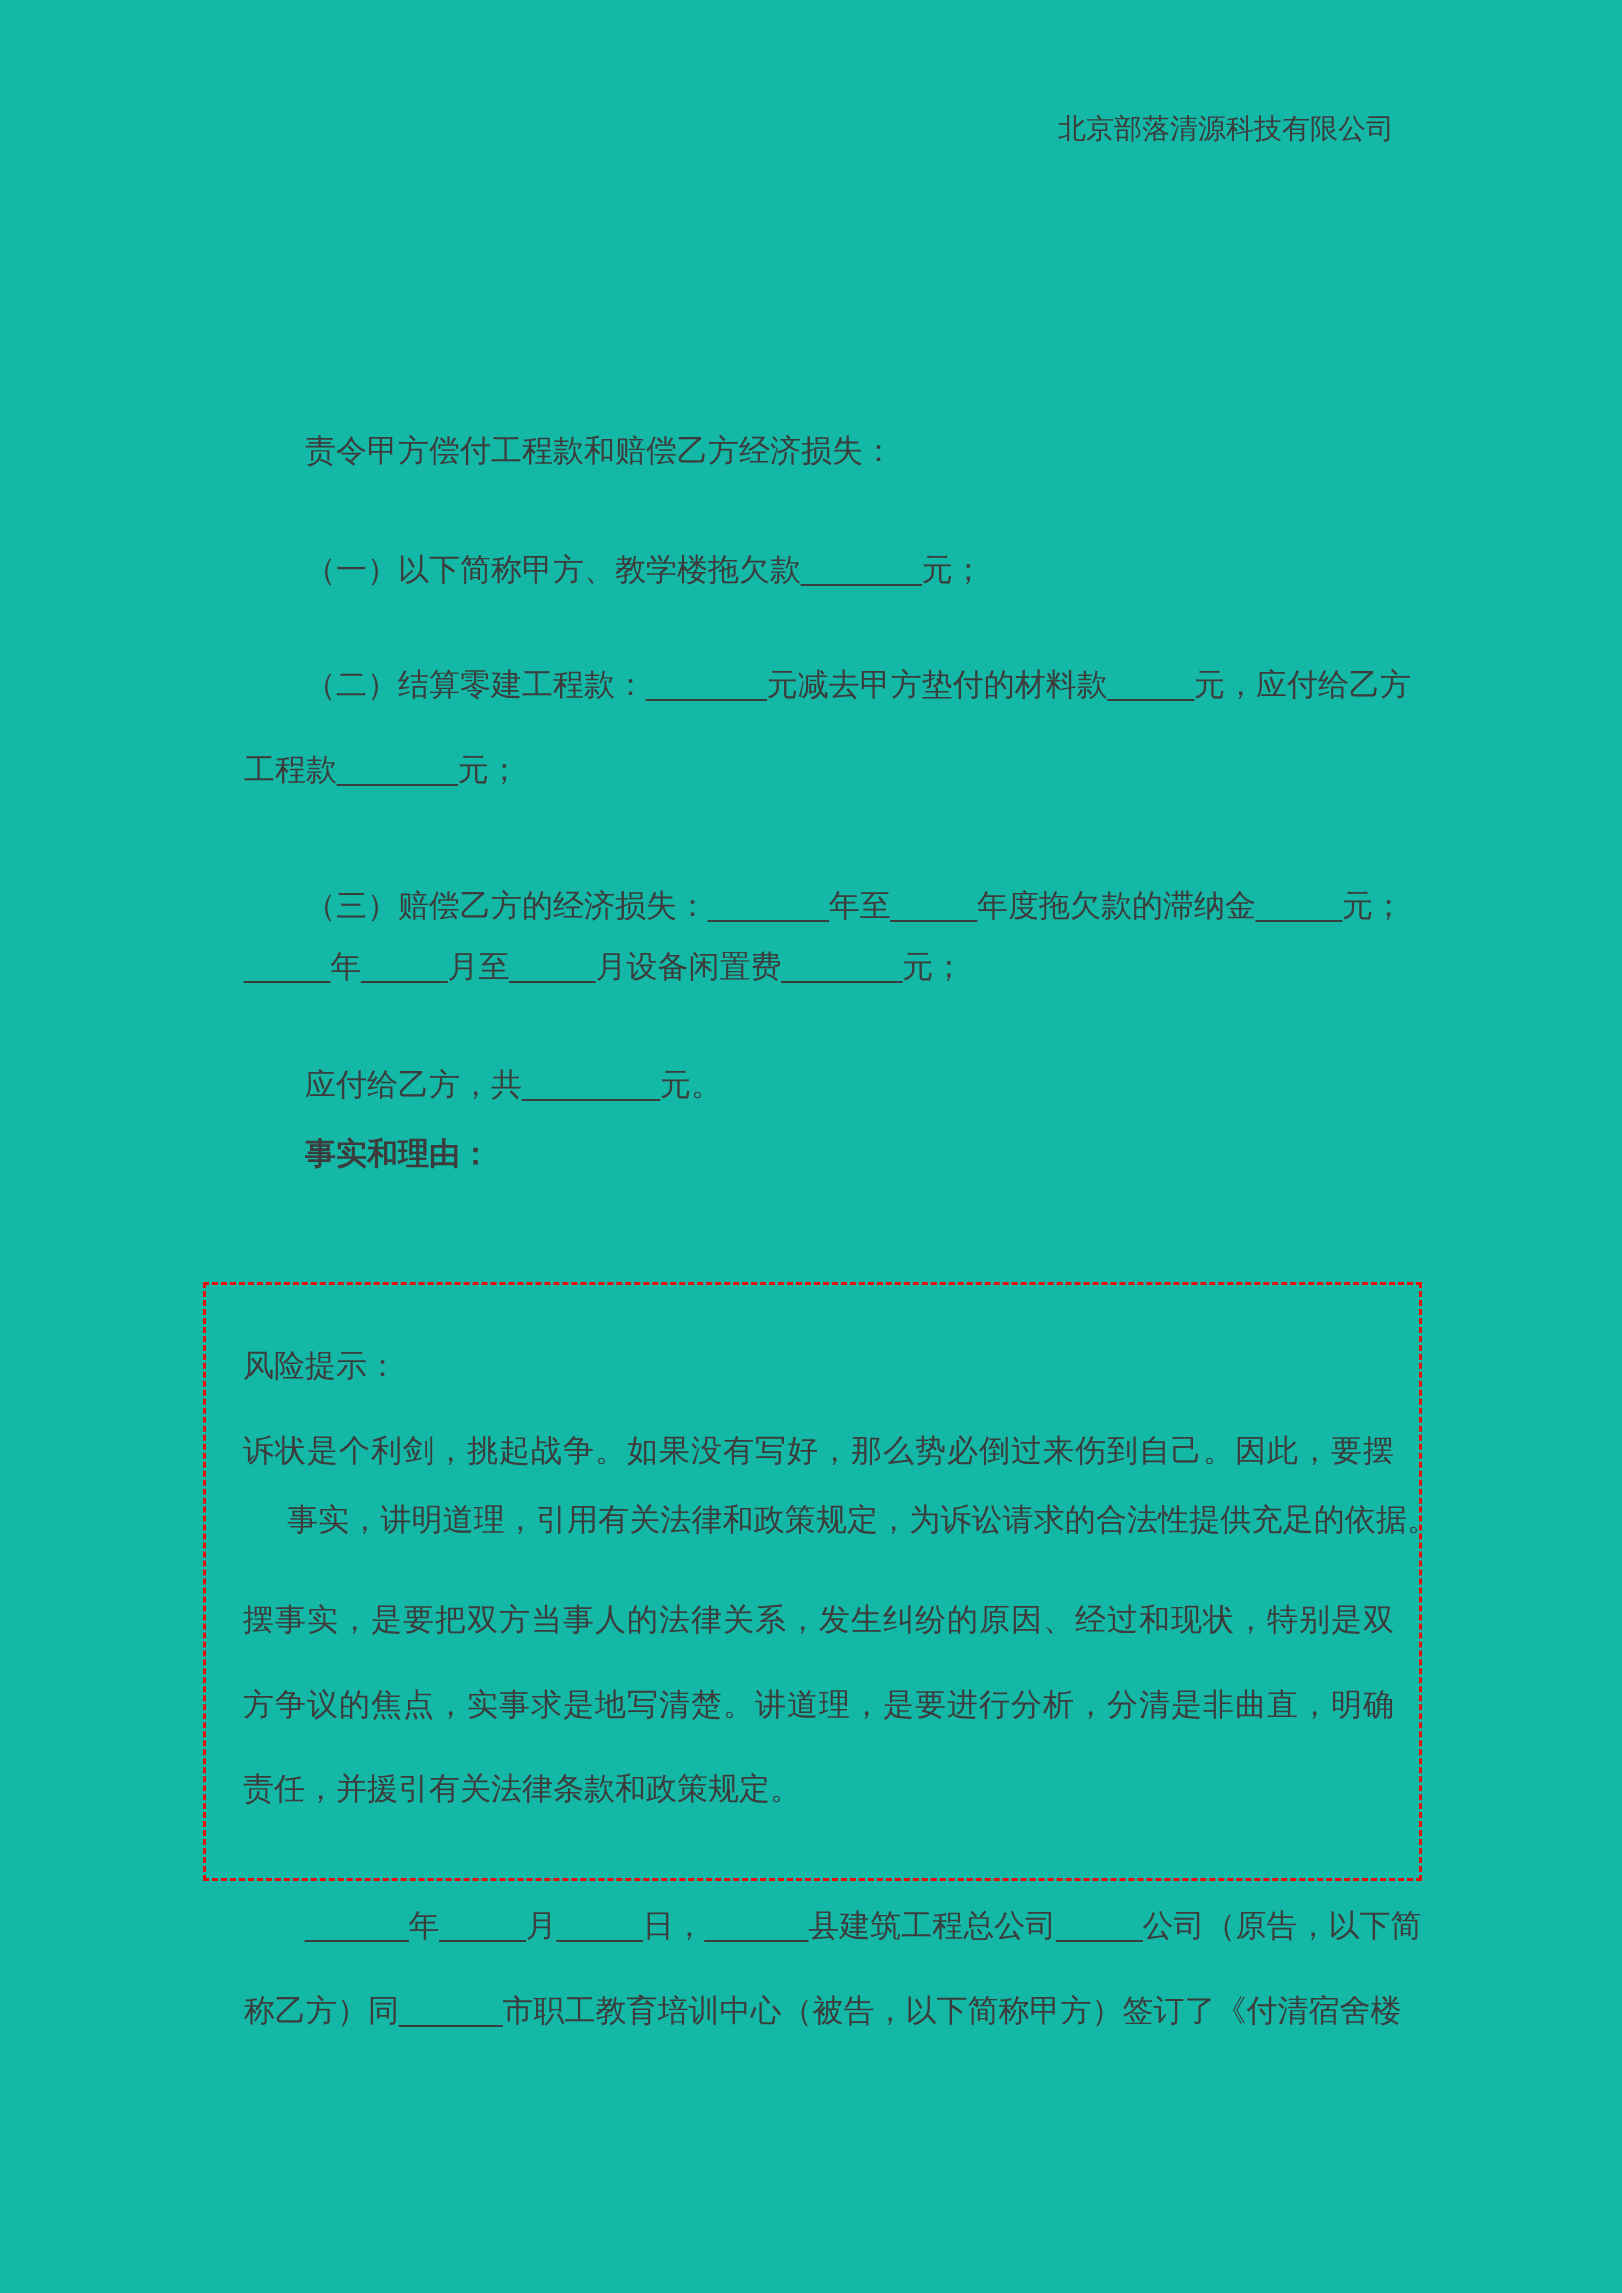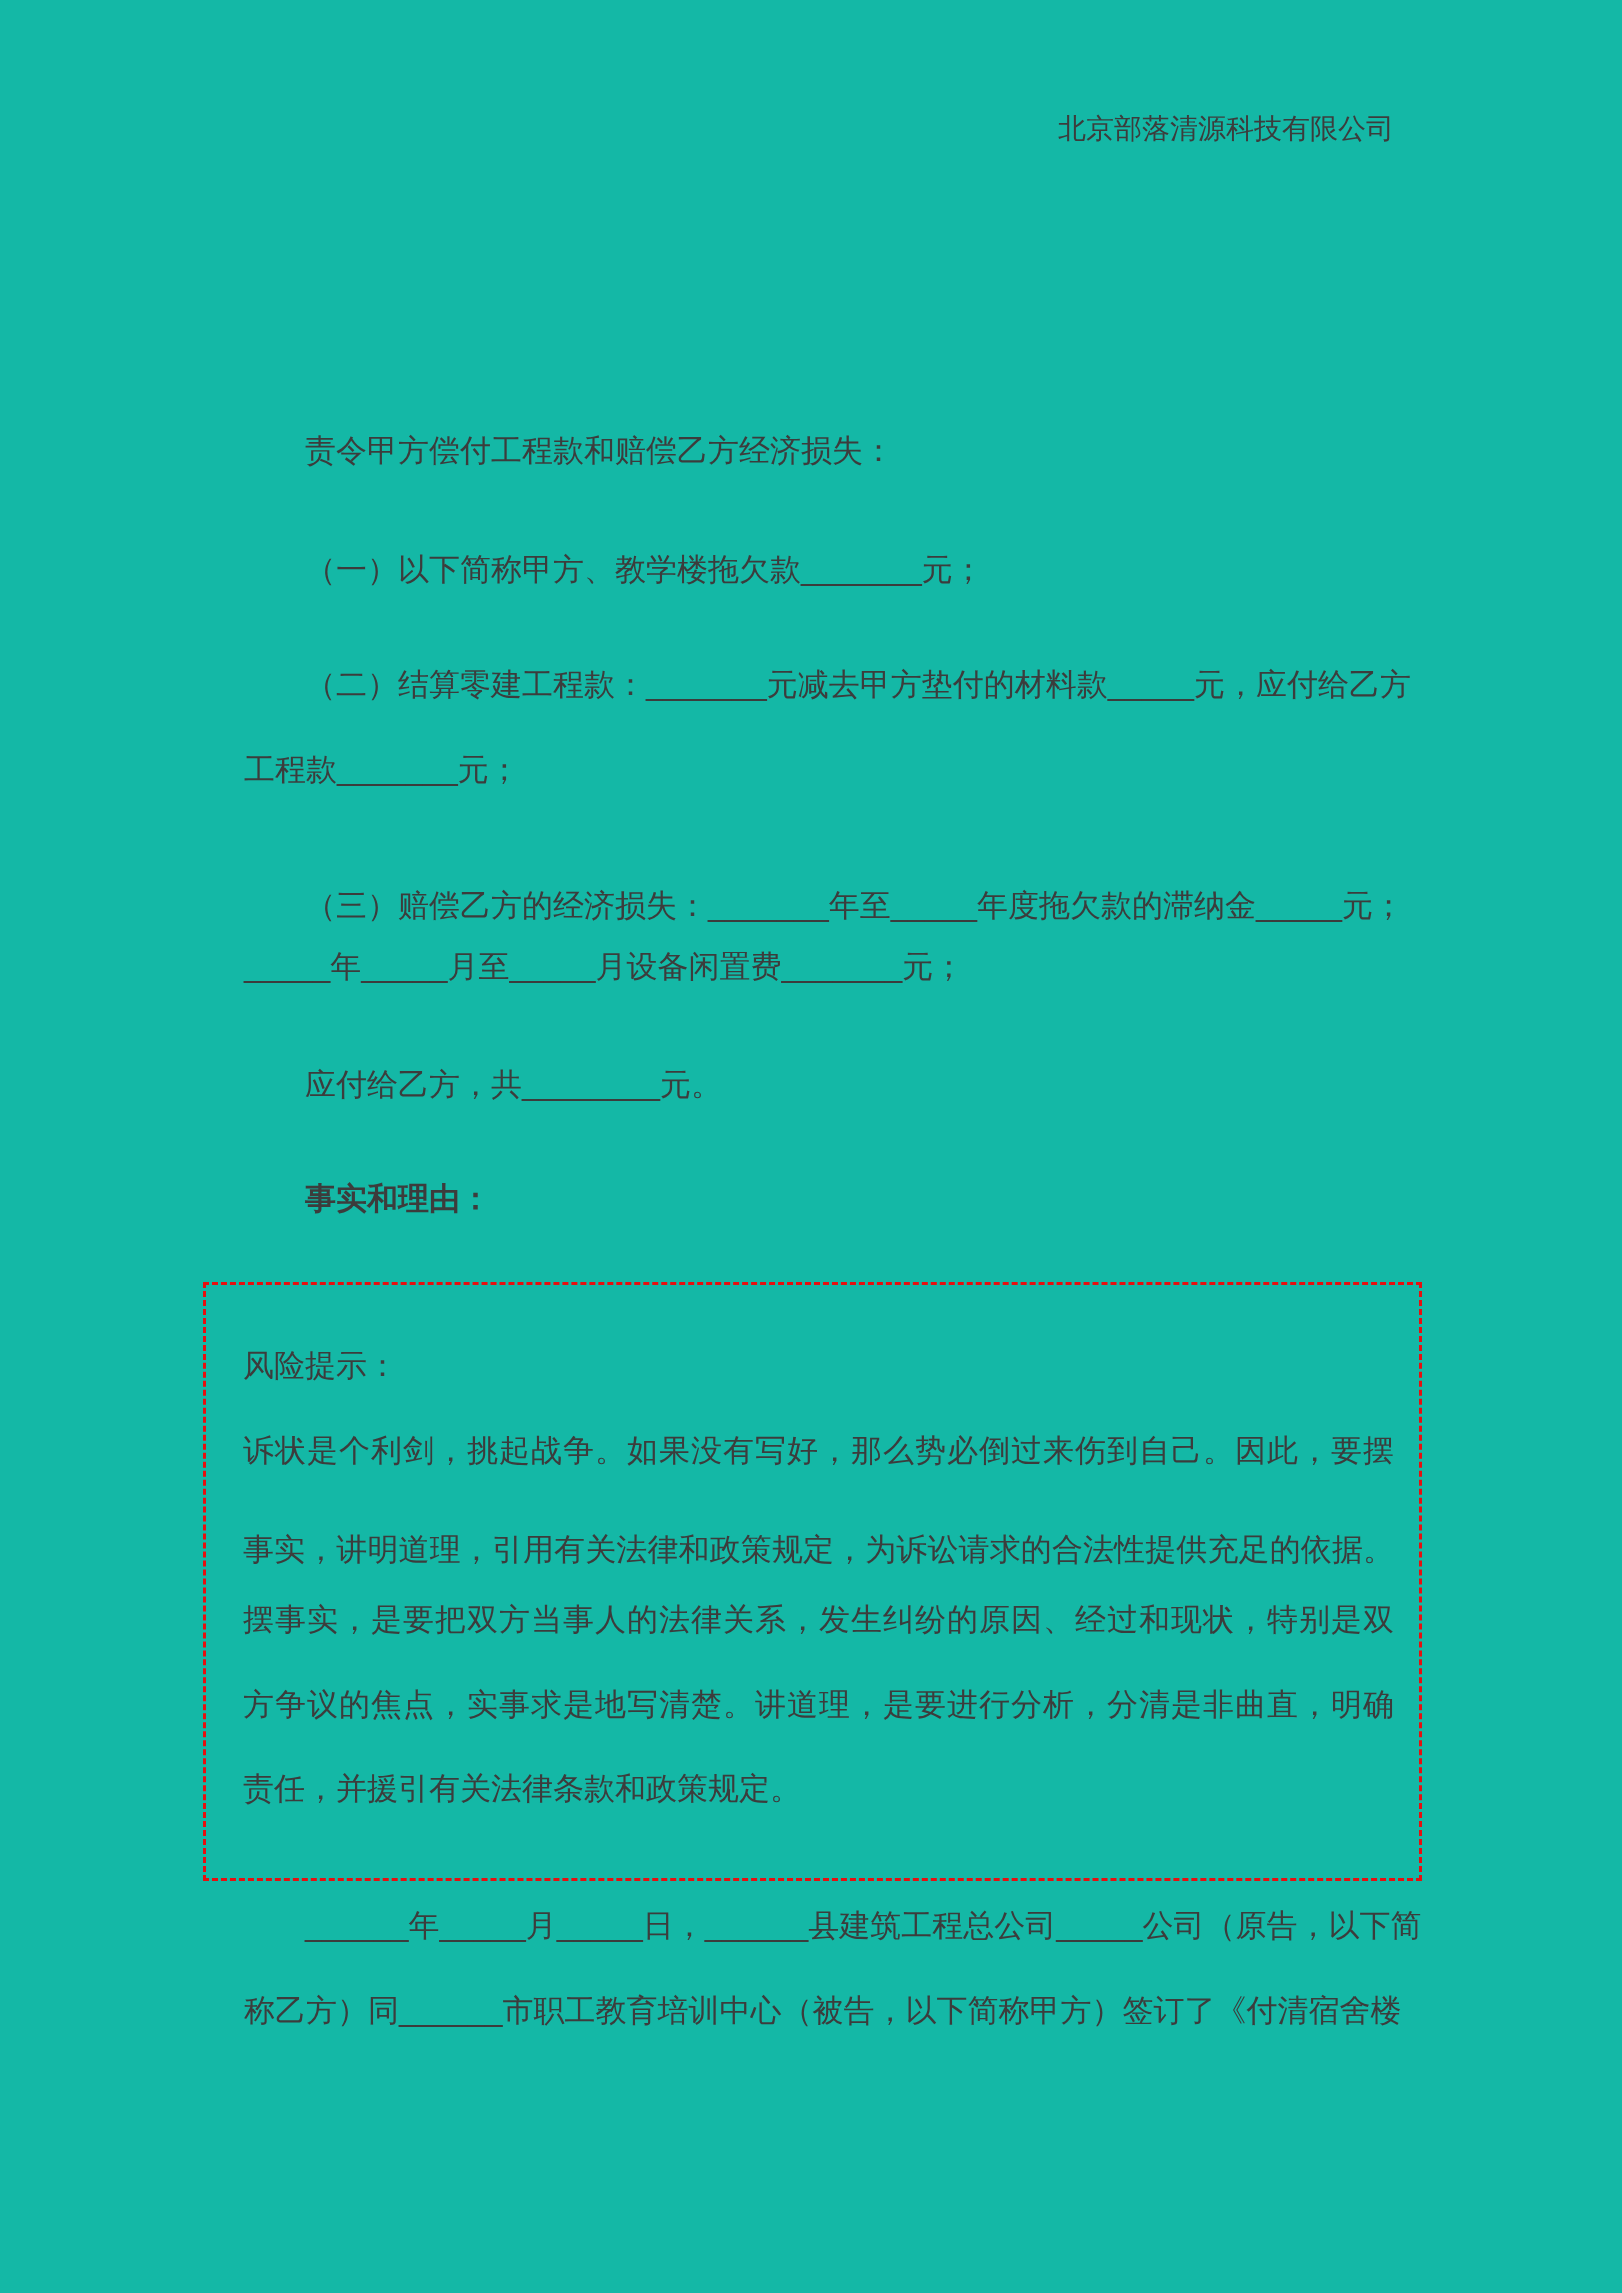--- a/index.html
+++ b/index.html
@@ -80,26 +80,26 @@
   <div class="line at-indent" style="top:554px;">（一）以下简称甲方、教学楼拖欠款_______元；</div>
 
   <div class="line at-indent full w-indent" style="top:669px;">（二）结算零建工程款：_______元减去甲方垫付的材料款_____元，应付给乙方</div>
   <div class="line at-margin" style="top:754px;">工程款_______元；</div>
 
   <div class="line at-indent full w-indent" style="top:890px;">（三）赔偿乙方的经济损失：_______年至_____年度拖欠款的滞纳金_____元；</div>
   <div class="line at-margin" style="top:951px;">_____年_____月至_____月设备闲置费_______元；</div>
 
   <div class="line at-indent" style="top:1069px;">应付给乙方，共________元。</div>
 
-  <div class="line at-indent bold" style="top:1183px;text-align:center;">事实和理由：</div>
+  <div class="line at-indent bold" style="top:1138px;text-align:center;">事实和理由：</div>
 
   <div class="dash-box box-risk">
     <div class="line" style="top:65px;">风险提示：</div>
     <div class="line full w-full" style="top:150px;">诉状是个利剑，挑起战争。如果没有写好，那么势必倒过来伤到自己。因此，要摆</div>
-    <div class="line full w-full" style="top:249px;">事实，讲明道理，引用有关法律和政策规定，为诉讼请求的合法性提供充足的依据。</div>
+    <div class="line full w-full" style="top:219px;margin-left:44px;">事实，讲明道理，引用有关法律和政策规定，为诉讼请求的合法性提供充足的依据。</div>
     <div class="line full w-full" style="top:319px;">摆事实，是要把双方当事人的法律关系，发生纠纷的原因、经过和现状，特别是双</div>
     <div class="line full w-full" style="top:404px;">方争议的焦点，实事求是地写清楚。讲道理，是要进行分析，分清是非曲直，明确</div>
     <div class="line" style="top:488px;">责任，并援引有关法律条款和政策规定。</div>
   </div>
 
   <div class="line at-indent full w-indent" style="top:1910px;">______年_____月_____日，______县建筑工程总公司_____公司（原告，以下简</div>
   <div class="line at-margin full w-full" style="top:1995px;">称乙方）同______市职工教育培训中心（被告，以下简称甲方）签订了《付清宿舍楼</div>
 
 </div>
 

